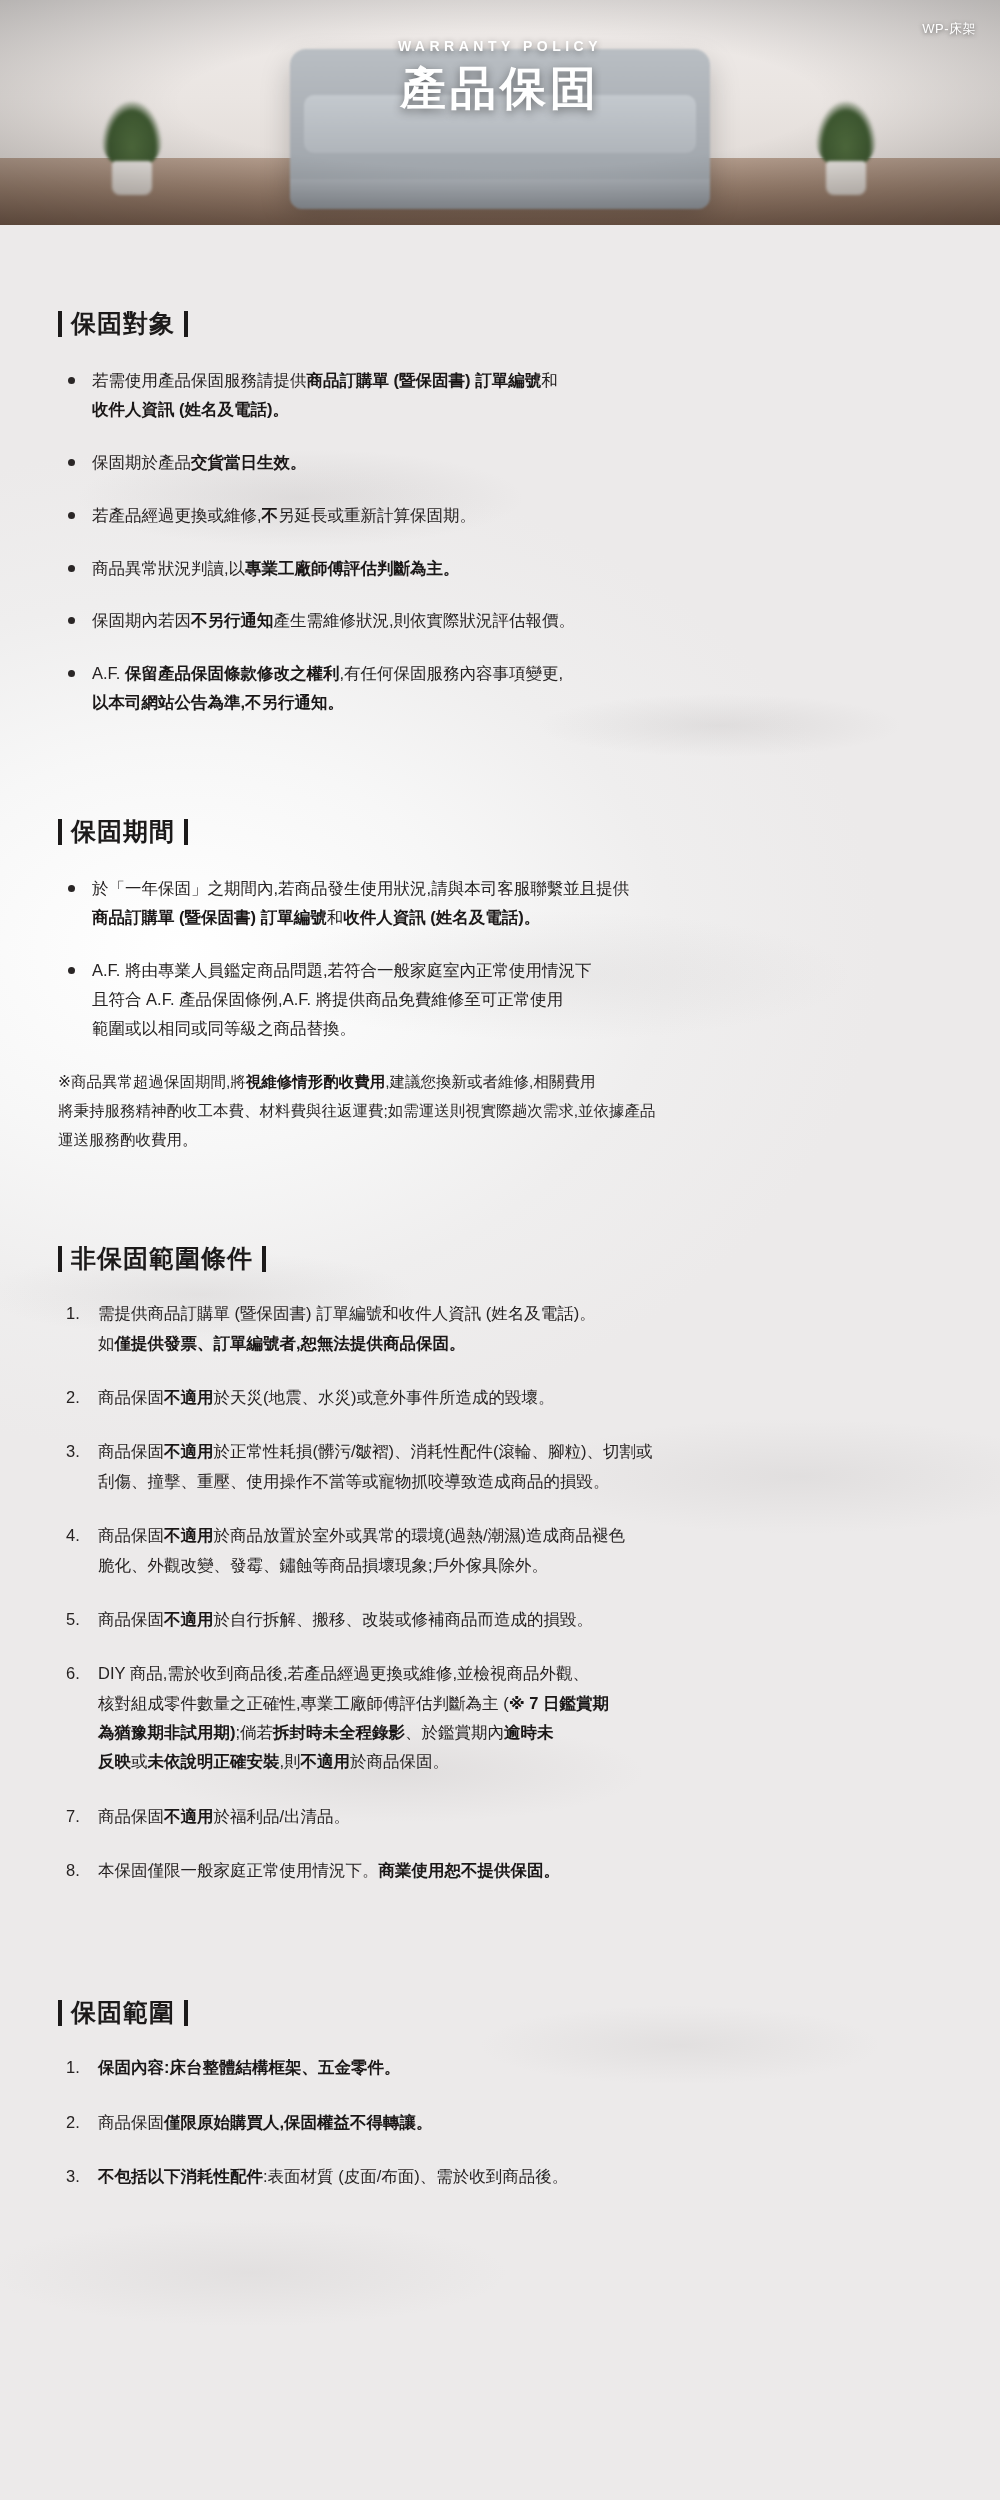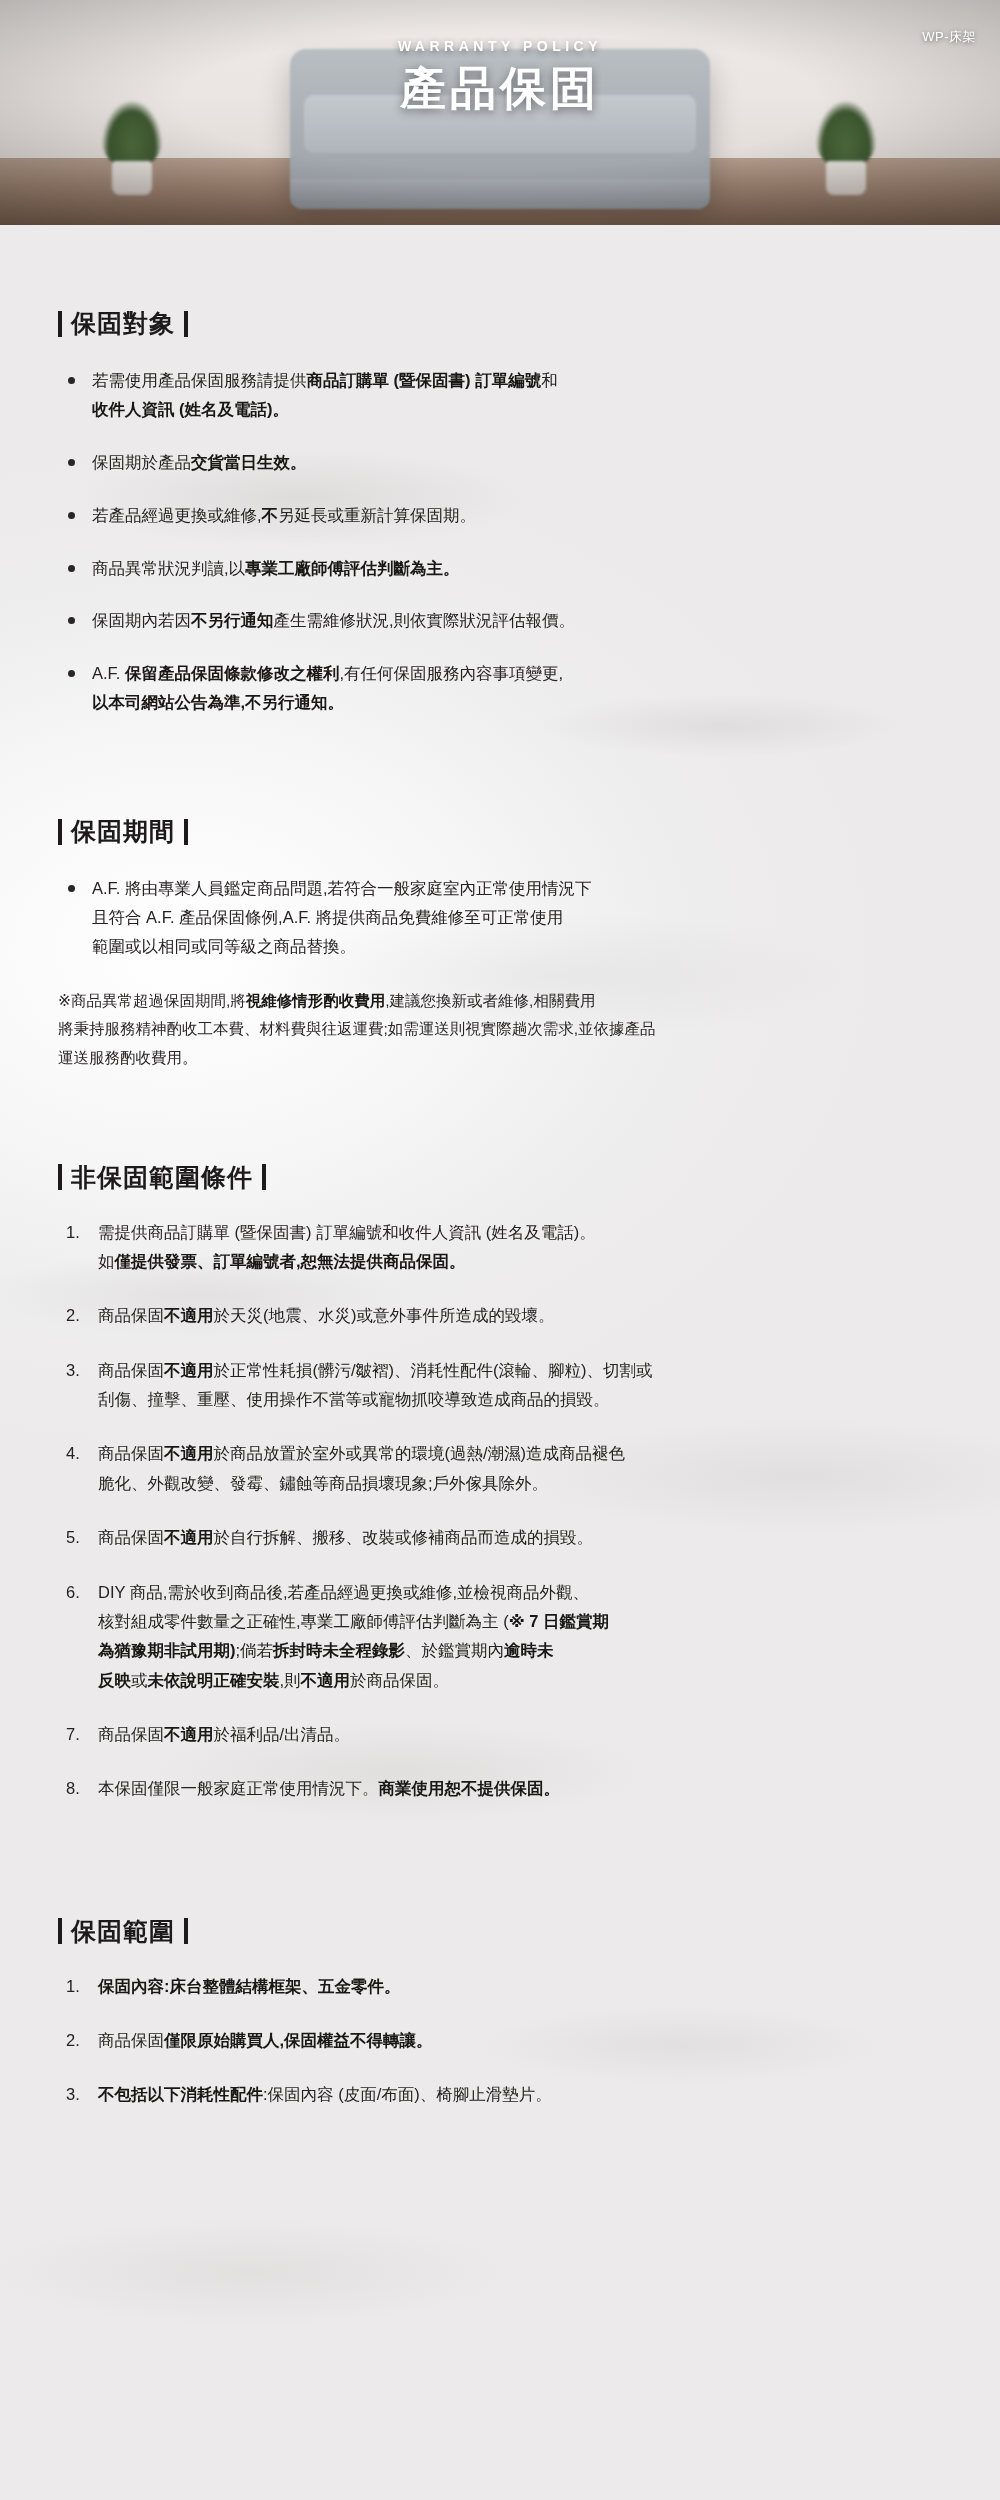--- a/index.html
+++ b/index.html
@@ -111,21 +111,21 @@
   }
   .hero .maintitle {
     margin-top: 4px;
     font-size: 46px;
     font-weight: bold;
     letter-spacing: 4px;
     color: #ffffff;
     text-shadow: 0 3px 10px rgba(0,0,0,.45);
   }
   .hero .tagwrap {
-    position: absolute; top: 28px; right: 24px;
+    position: absolute; top: 20px; right: 24px;
     font-size: 13px;
     color: #ffffff;
     letter-spacing: .5px;
     text-shadow: 0 1px 4px rgba(0,0,0,.5);
   }
 
   
   .content {
     padding: 0 58px 60px 58px;
   }
@@ -243,20 +243,21 @@
         </ul>
     </div>
 
     <div class="section sec2">
       <div class="sec-head">
         <span class="bar"></span>
         <span>保固期間</span>
         <span class="bar"></span>
       </div>
       <ul class="bullets">
+          <li><span>於「一年保固」之期間內,若商品發生使用狀況,請與本司客服聯繫並且提供</span><br><b>商品訂購單 (暨保固書) 訂單編號</b><span>和</span><b>收件人資訊 (姓名及電話)。</b></li>
           <li><span>A.F. 將由專業人員鑑定商品問題,若符合一般家庭室內正常使用情況下</span><br><span>且符合 A.F. 產品保固條例,A.F. 將提供商品免費維修至可正常使用</span><br><span>範圍或以相同或同等級之商品替換。</span></li>
         </ul>
       <div class="note"><span>※商品異常超過保固期間,將</span><b>視維修情形酌收費用</b><span>,建議您換新或者維修,相關費用</span><br><span>將秉持服務精神酌收工本費、材料費與往返運費;如需運送則視實際趟次需求,並依據產品</span><br><span>運送服務酌收費用。</span></div>
     </div>
 
     <div class="section sec3">
       <div class="sec-head">
         <span class="bar"></span>
         <span>非保固範圍條件</span>
         <span class="bar"></span>
@@ -275,18 +276,18 @@
 
     <div class="section sec4">
       <div class="sec-head">
         <span class="bar"></span>
         <span>保固範圍</span>
         <span class="bar"></span>
       </div>
       <ol class="numbers">
           <li><b>保固內容:床台整體結構框架、五金零件。</b></li>
           <li><span>商品保固</span><b>僅限原始購買人,保固權益不得轉讓。</b></li>
-          <li><b>不包括以下消耗性配件</b><span>:保固內容 (皮面/布面)、椅腳止滑墊片。</span></li>
+          <li><b>不包括以下消耗性配件</b><span>:表面材質 (皮面/布面)、需於收到商品後。</span></li>
         </ol>
     </div>
 
   </div>
 </div>
 
 </body></html>

